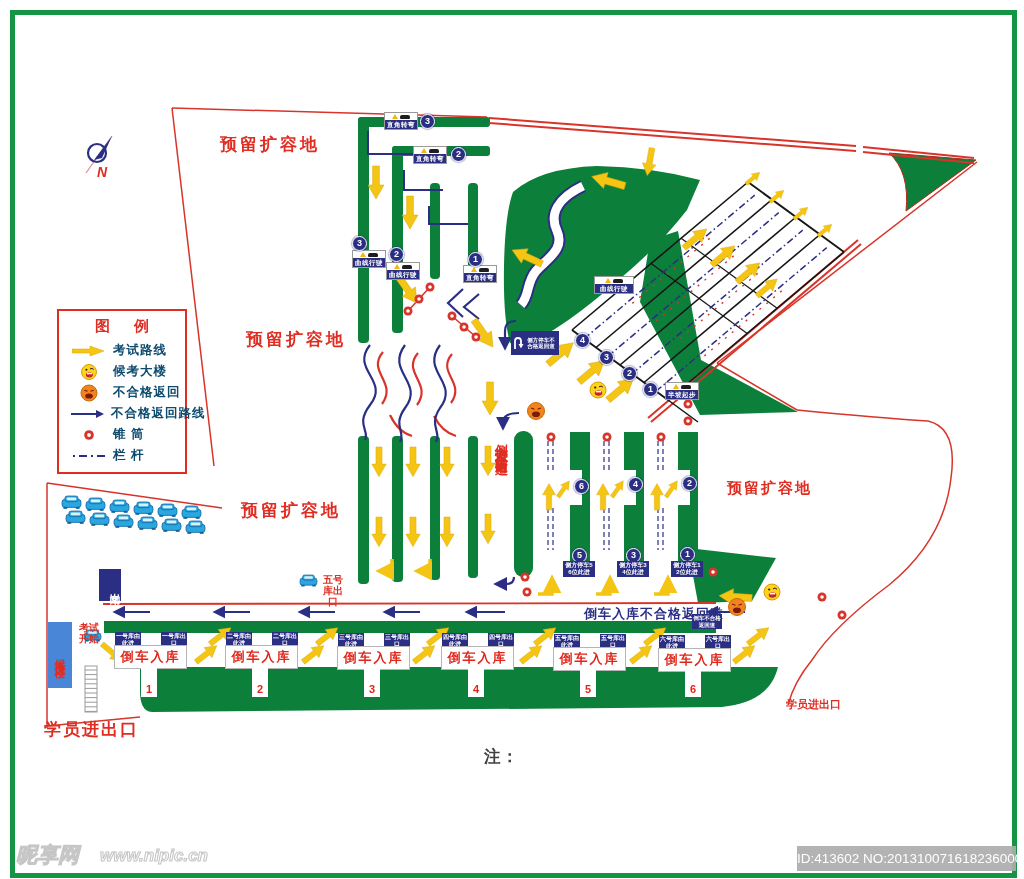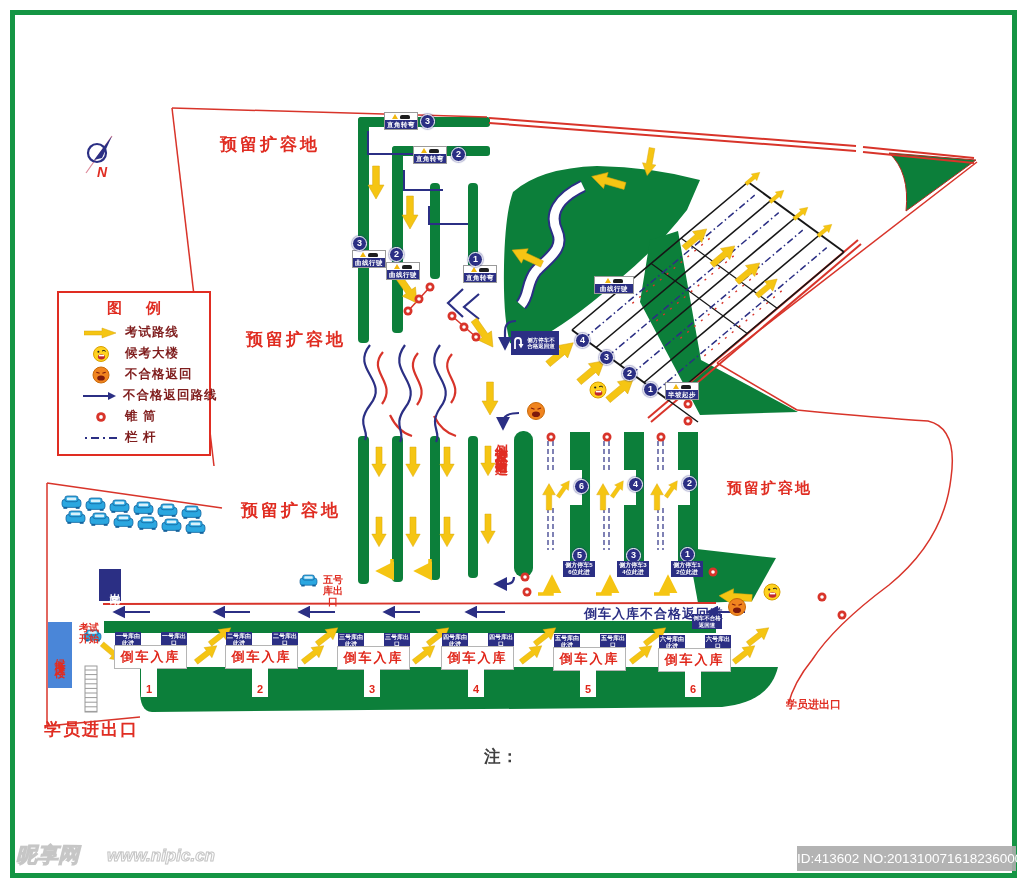--- a/index.html
+++ b/index.html
@@ -5,25 +5,25 @@
   html,body{margin:0;padding:0;background:#e8e8e8;}
   #stage{position:relative;width:1024px;height:879px;background:#fff;overflow:hidden;
          font-family:"Liberation Sans","DejaVu Sans",sans-serif;}
   #frame{position:absolute;left:10px;top:10px;right:7px;bottom:1px;border:5px solid #149544;pointer-events:none;}
   #art{position:absolute;left:0;top:0;}
   .lbl{position:absolute;font-weight:bold;white-space:nowrap;}
   .red{color:#e02d22;}
   .reserved{font-size:17px;letter-spacing:3px;color:#e02d22;}
   .reserved.small{font-size:15px;letter-spacing:2px;}
   
-  #legend{position:absolute;left:57px;top:291px;width:118px;border:2px solid #e02d22;background:#fff;padding:4px 16px 6px;}
+  #legend{position:absolute;left:57px;top:309px;width:118px;border:2px solid #e02d22;background:#fff;padding:4px 4px 6px;}
   #legend .ltitle{text-align:center;color:#e02d22;font-weight:bold;font-size:15px;letter-spacing:10px;text-indent:10px;margin:2px 0 4px;}
   .lrow{display:flex;align-items:center;gap:6px;height:21px;padding-left:8px;}
   .lrow .lic{width:36px;display:flex;justify-content:center;}
-  .lrow .ltx{color:#7f1d1d;font-weight:bold;font-size:12.5px;letter-spacing:1px;white-space:nowrap;}
+  .lrow .ltx{color:#0c4a6e;font-weight:bold;font-size:12.5px;letter-spacing:1px;white-space:nowrap;}
   
   .wsign{position:absolute;width:34px;border:1px solid #9a9a9a;background:#fff;box-sizing:border-box;}
   .ws-top{height:7px;display:flex;align-items:center;justify-content:center;gap:2px;background:#fff;}
   .tri{width:0;height:0;border-left:3px solid transparent;border-right:3px solid transparent;border-bottom:5px solid #f1b70e;}
   .carg{width:10px;height:4px;background:#1e1e1e;border-radius:2px 2px 1px 1px;}
   .ws-txt{background:#2b2f84;color:#fff;font-size:6.5px;line-height:9px;font-weight:bold;text-align:center;letter-spacing:.5px;white-space:nowrap;}
   
   .badge{position:absolute;width:13px;height:13px;border-radius:50%;background:#2b2f84;border:1px solid #fff;
          box-shadow:0 0 1px 1px rgba(43,47,132,.35);color:#fff;font-size:9px;line-height:13px;font-weight:bold;text-align:center;}
   
@@ -413,21 +413,21 @@
 
   <div class="twoLine" style="left:78px;top:622px;">考试开始</div>
   <div class="twoLine" style="left:322px;top:574px;">五号库出口</div>
 
   <div class="lbl red" style="left:44px;top:718px;font-size:17px;letter-spacing:2px;">学员进出口</div>
   <div class="lbl red" style="left:786px;top:697px;font-size:11px;">学员进出口</div>
 
   <div class="note" style="left:484px;top:746px;">注：</div>
 
   <div class="wm" style="left:16px;top:841px;font-size:21px;">昵享网</div>
-  <div class="wm" style="left:100px;top:846px;font-size:17px;margin-left:7px;">www.nipic.cn</div>
+  <div class="wm" style="left:100px;top:846px;font-size:17px;">www.nipic.cn</div>
   <div id="idbox">ID:413602 NO:20131007161823600000</div>
 
   <div id="north">N</div>
 
 <div class="wsign" style="left: 384px; top: 112px;">
       <div class="ws-top">
         <span class="tri"></span>
         <span class="carg"></span>
       </div>
       <div class="ws-txt">直角转弯</div>

